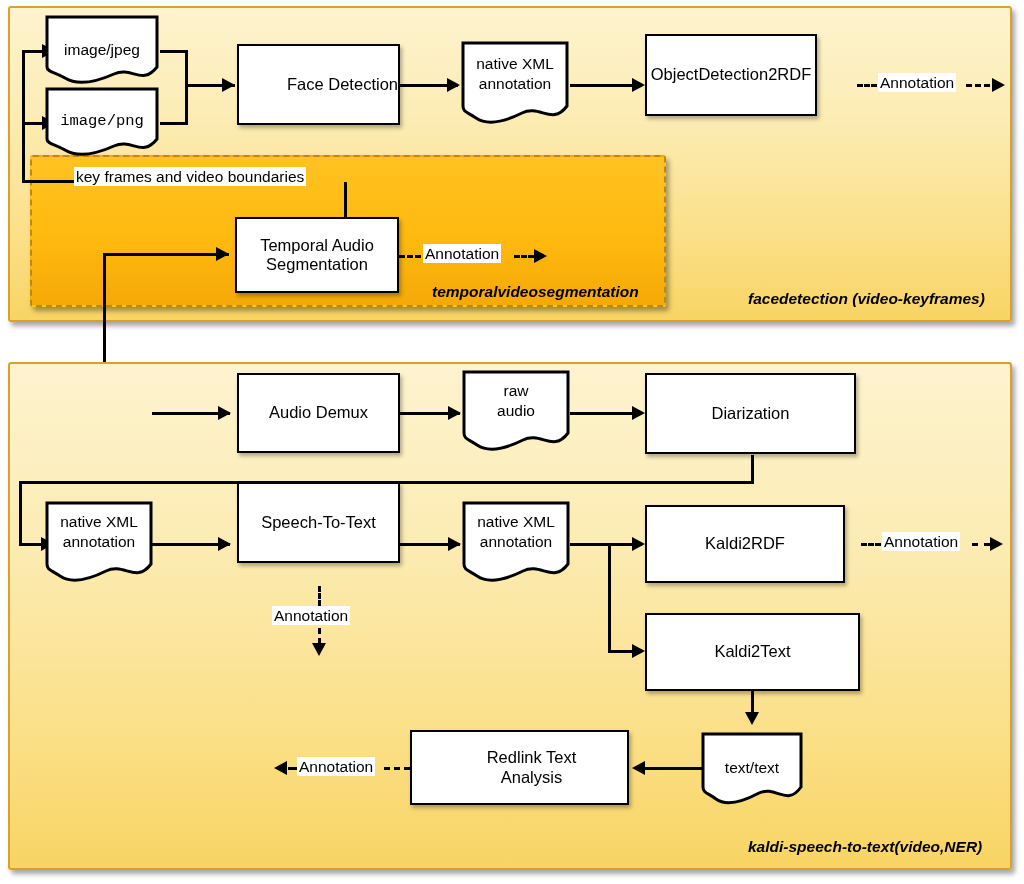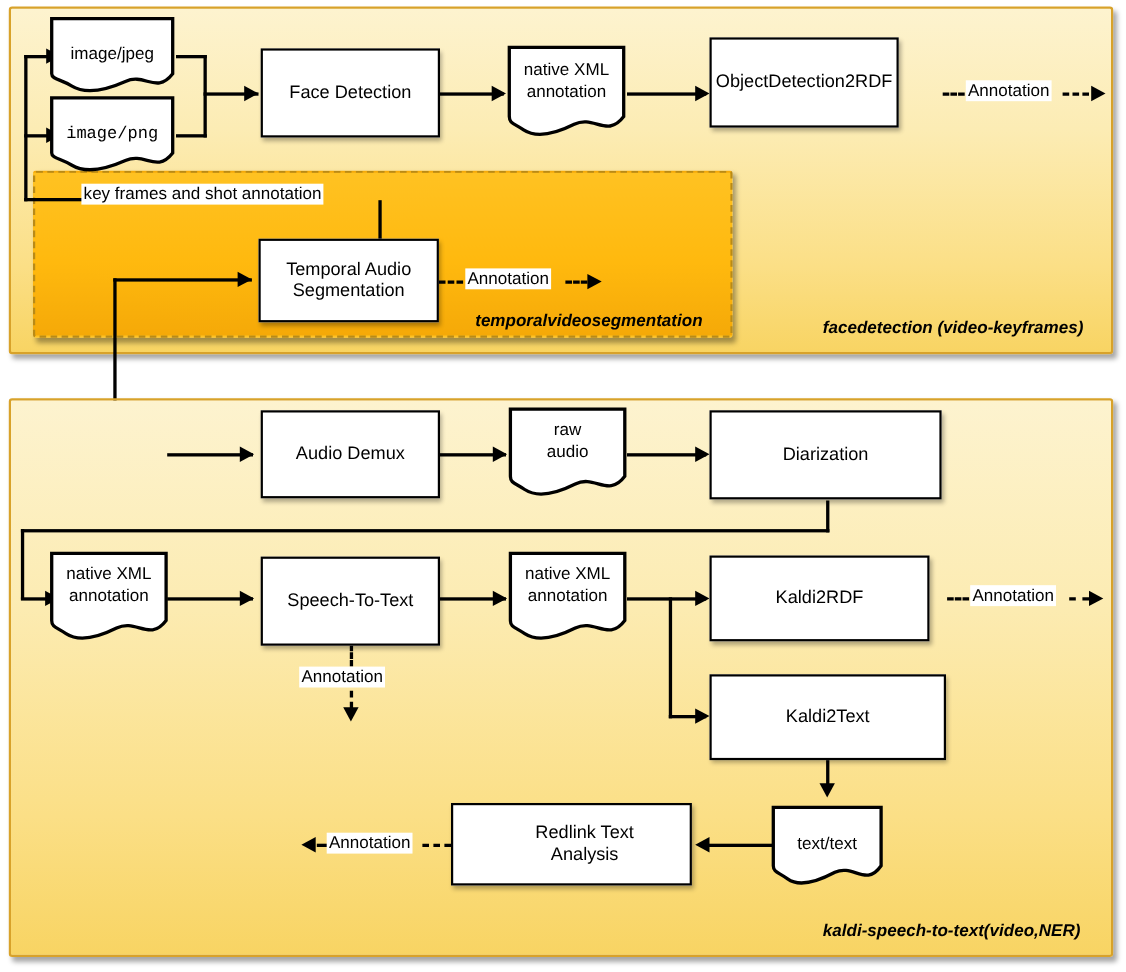--- a/index.html
+++ b/index.html
@@ -101,42 +101,42 @@
     <div class="doclabel" style="top:27px;">image/jpeg</div>
   </div>
 
   <div class="doc" style="left:44px;top:86px;width:116px;height:72px;font-family:Liberation Mono, monospace;">
     <svg width="116" height="72" viewBox="0 0 116 72">
       <path d="M3 3 H113 V53 C98 72 88 52 70 60 C52 68 34 72 21 64 C11 58 3 58 3 53 Z" fill="#ffffff" stroke="#000" stroke-width="3"></path>
     </svg>
     <div class="doclabel" style="top:27px;">image/png</div>
   </div>
 
-  <div class="pbox" style="left:237px;top:44px;width:163px;height:81px;">
+  <div class="pbox" style="left:237px;top:44px;width:163px;height:81px;justify-content:flex-end;">
     <span>Face Detection</span>
   </div>
 
   <div class="doc" style="left:460px;top:40px;width:110px;height:92px;">
     <svg width="110" height="92" viewBox="0 0 110 92">
       <path d="M3 3 H107 V66 C92 86 80 64 62 73 C46 81 28 86 16 78 C7 72 3 72 3 66 Z" fill="#ffffff" stroke="#000" stroke-width="3"></path>
     </svg>
     <div class="doclabel" style="top:15px;">native XML</div>
     <div class="doclabel" style="top:35px;">annotation</div>
   </div>
 
   <div class="pbox" style="left:645px;top:34px;width:172px;height:82px;">
     <span>ObjectDetection2RDF</span>
   </div>
 
   <div class="pbox" style="left:235px;top:217px;width:164px;height:76px;flex-direction:column;">
     <span>Temporal Audio</span>
     <span>Segmentation</span>
   </div>
 
-  <div class="elabel" style="left:74px;top:167px;">key frames and shot annotation</div>
+  <div class="elabel" style="left:74px;top:167px;">key frames and video boundaries</div>
   <div class="elabel" style="left:878px;top:73px;">Annotation</div>
   <div class="elabel" style="left:423px;top:244px;">Annotation</div>
 
   <div class="panel-caption" style="left:432px;top:283px;">temporalvideosegmentation</div>
   <div class="panel-caption" style="left:748px;top:290px;">facedetection (video-keyframes)</div>
 
   <div class="panel" style="left:8px;top:362px;width:1004px;height:508px;"></div>
 
   <div class="ln h" style="left:152px;top:412px;width:78px;"></div>
   <div class="arrow ar" style="left:218px;top:406px;"></div>
@@ -201,21 +201,21 @@
   </div>
 
   <div class="doc" style="left:44px;top:500px;width:110px;height:90px;">
     <svg width="110" height="90" viewBox="0 0 110 90">
       <path d="M3 3 H107 V64 C92 84 80 62 62 71 C46 79 28 84 16 76 C7 70 3 70 3 64 Z" fill="#ffffff" stroke="#000" stroke-width="3"></path>
     </svg>
     <div class="doclabel" style="top:13px;">native XML</div>
     <div class="doclabel" style="top:33px;">annotation</div>
   </div>
 
-  <div class="pbox" style="left:237px;top:506px;width:163px;height:81px;">
+  <div class="pbox" style="left:237px;top:482px;width:163px;height:81px;">
     <span>Speech-To-Text</span>
   </div>
 
   <div class="doc" style="left:461px;top:500px;width:110px;height:90px;">
     <svg width="110" height="90" viewBox="0 0 110 90">
       <path d="M3 3 H107 V64 C92 84 80 62 62 71 C46 79 28 84 16 76 C7 70 3 70 3 64 Z" fill="#ffffff" stroke="#000" stroke-width="3"></path>
     </svg>
     <div class="doclabel" style="top:13px;">native XML</div>
     <div class="doclabel" style="top:33px;">annotation</div>
   </div>

